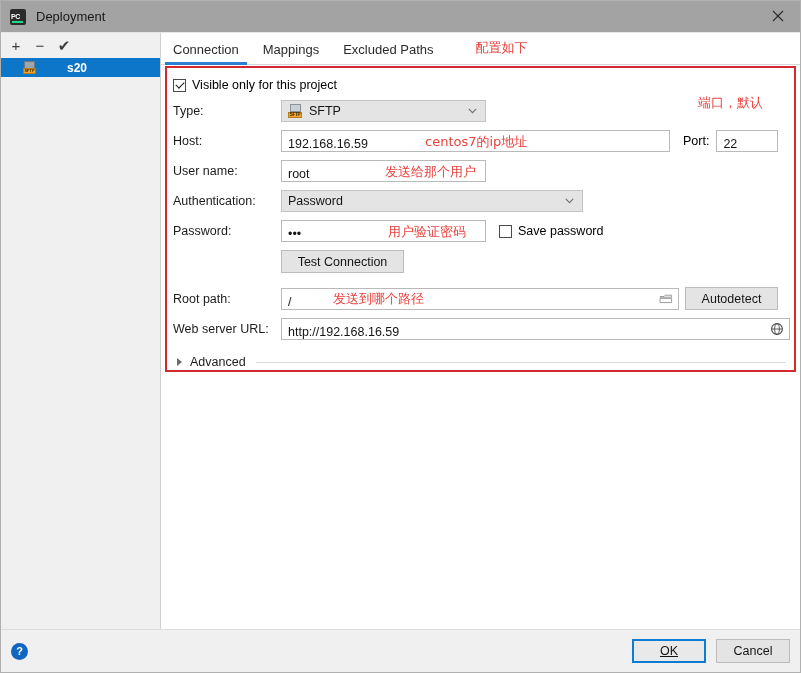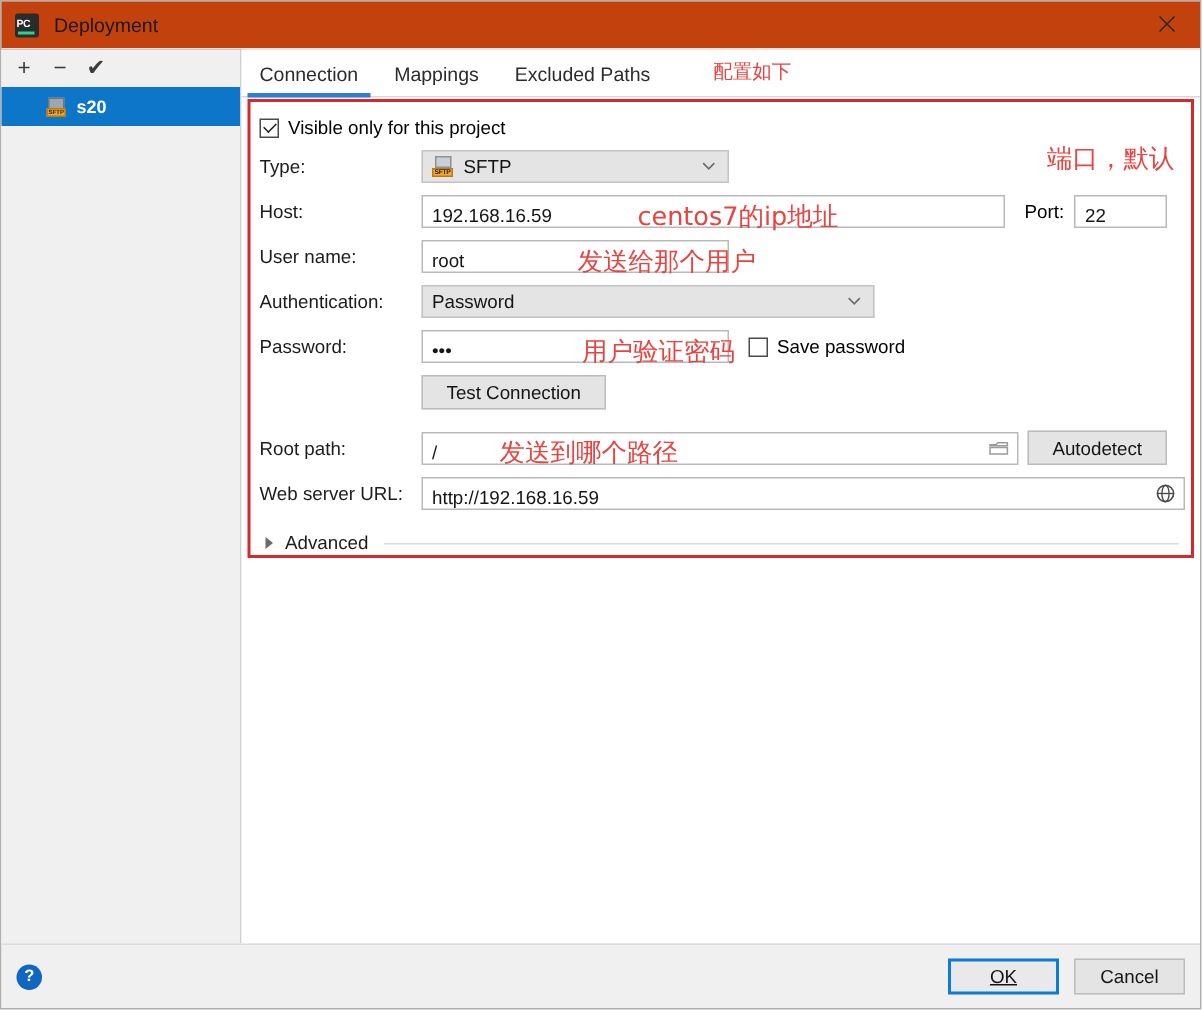--- a/index.html
+++ b/index.html
@@ -25,21 +25,21 @@
     border: 1px solid #b0b0b0;
     box-sizing: border-box;
     display: flex;
     flex-direction: column;
   }
 
   
   .titlebar {
     height: 31px;
     min-height: 31px;
-    background: #c2410c;
+    background: #a3a3a3;
     display: flex;
     align-items: center;
     position: relative;
     border-bottom: 1px solid #e6e6e6;
   }
   .title-icon {
     width: 16px; height: 16px;
     margin-left: 9px;
     background: #2b2b2b;
     border-radius: 2px;
@@ -114,26 +114,27 @@
     line-height: 1;
   }
   .deploy-list {
     flex: 1;
     background: #f0f0f0;
     padding: 0;
     margin: 0;
     list-style: none;
   }
   .deploy-item {
-    height: 26px;
-    display: flex;
-    align-items: center;
-    padding-left: 30px;
+    height: 19px;
+    display: flex;
+    align-items: center;
+    padding-left: 22px;
     cursor: pointer;
     font-size: 12px;
+    gap: 24px;
   }
   .deploy-item.selected {
     background: #0d76c8;
     color: #ffffff;
     font-weight: bold;
   }
   .sftp-mini {
     width: 14px; height: 13px;
     margin-right: 6px;
     position: relative;
@@ -350,21 +351,21 @@
     padding: 0 12px;
     font-family: "Liberation Sans", sans-serif;
   }
   .btn-test { width: 123px; margin-left: 108px; }
   .btn-autodetect { width: 93px; margin-left: 6px; }
 
   
   .ann {
     position: absolute;
     color: #e8433f;
-    font-size: 17px;
+    font-size: 13px;
     font-family: "DejaVu Sans", sans-serif;
     white-space: nowrap;
     pointer-events: none;
   }
 
   .field-icon {
     position: absolute;
     right: 5px;
     top: 50%;
     margin-top: -7px;

